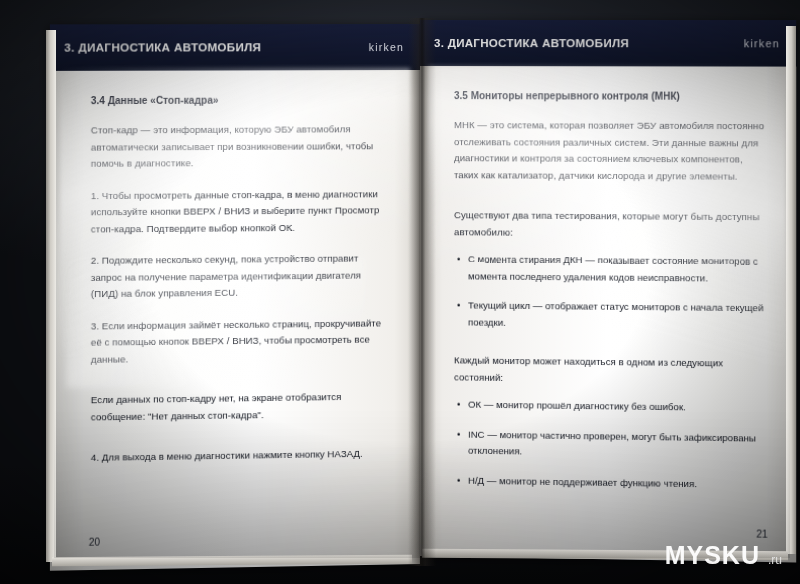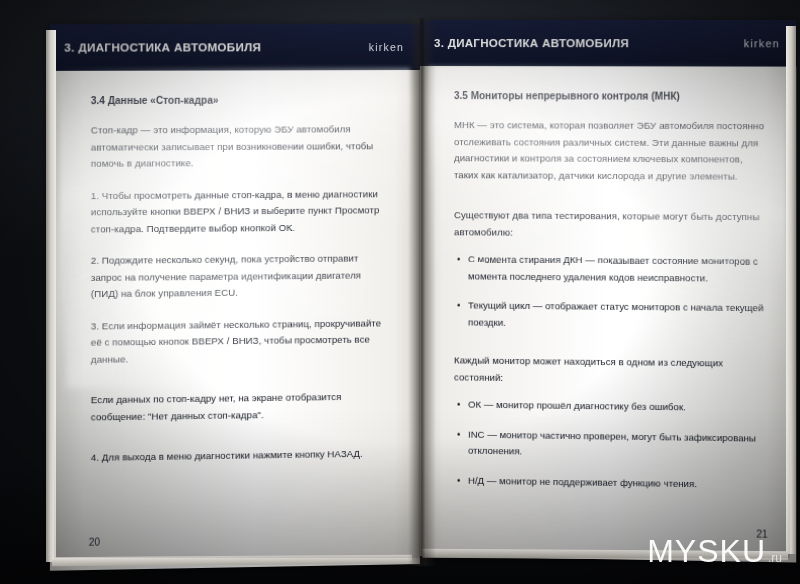--- a/index.html
+++ b/index.html
@@ -264,29 +264,29 @@
   .watermark {
     position: absolute;
     right: 18px;
     bottom: 14px;
     display: flex;
     align-items: baseline;
     z-index: 20;
     opacity: 0.95;
   }
   .wm-main {
-    font-size: 32px;
-    font-weight: normal;
+    font-size: 25px;
+    font-weight: bold;
     color: #ffffff;
     letter-spacing: 1px;
   }
   .wm-sub {
     font-size: 12px;
     color: #e2e2e2;
-    margin-left: 2px;
+    margin-left: 8px;
   }
 </style>
 </head>
 <body>
 
 <div class="scene">
   <div class="bg-top"></div>
   <div class="bg-bottom"></div>
 
   <div class="book">

